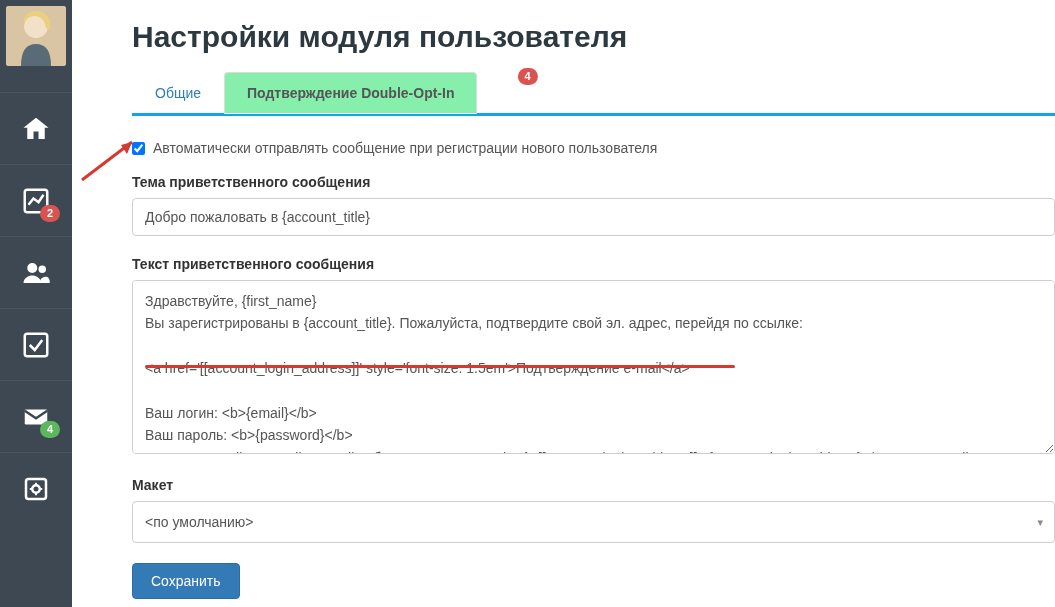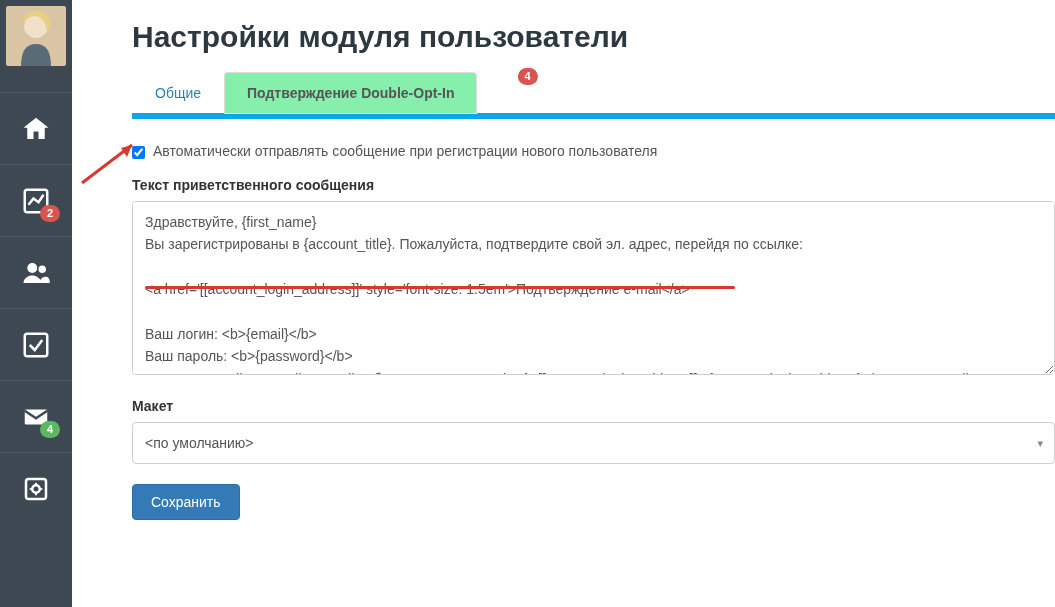--- a/index.html
+++ b/index.html
@@ -11,25 +11,25 @@
     .avatar svg { width:100%; height:100%; display:block; }
     .nav-item { width:72px; height:72px; display:flex; align-items:center; justify-content:center; position:relative; border-top:1px solid #4a5560; }
     .nav-item svg { width:30px; height:30px; fill:#fff; }
     .badge { position:absolute; background:#d9534f; color:#fff; font-size:11px; line-height:1; padding:3px 7px; border-radius:10px; font-weight:600; }
     .badge.avatar-badge { left:50%; transform:translateX(-50%); top:68px; }
     .badge.corner { bottom:14px; right:12px; }
     .badge.green { background:#5cb85c; }
     
     .main { flex:1; padding:0 0 30px 60px; }
     h1 { font-size:30px; font-weight:600; color:#2d3940; margin:20px 0 18px; }
-    .tabs { display:flex; border-bottom:6px solid #0ea5e9;text-align:center; }
+    .tabs { display:flex; border-bottom:3px solid #0ea5e9;text-align:center; }
     .tab { padding:12px 22px; color:#2a7fb8; font-size:14px; cursor:pointer; border:1px solid transparent; margin-bottom:-1px; }
     .tab.active { color:#555; background:#86efac; border-color:#ddd #ddd #fff; border-radius:4px 4px 0 0; font-weight:700; }
     .form-area { margin-top:24px; position:relative; }
-    .check-row { display:flex; align-items:flex-end; margin-bottom:18px; }
+    .check-row { display:flex; align-items:flex-start; margin-bottom:18px; }
     .check-row input { margin-right:8px; margin-top:2px; }
     .check-row label { color:#555; }
     .arrow { position:absolute; left:-55px; top:-8px; width:70px; height:50px; }
     .field-label { font-weight:600; color:#333; margin-bottom:8px; display:block; }
     .text-input, .textarea, .select { width:100%; border:1px solid #ccd0d4; border-radius:4px; padding:9px 12px; font-size:14px; color:#555; font-family:inherit; background:#fff; }
     .text-input { height:38px; }
     .textarea { height:174px; resize:vertical; line-height:1.6; }
     .select { height:42px; appearance:none; -webkit-appearance:none; background-image:none; }
     .select-wrap { position:relative; }
     .select-wrap::after { content:"▾"; position:absolute; right:12px; top:50%; transform:translateY(-50%); color:#888; pointer-events:none; font-size:11px; }
@@ -91,38 +91,42 @@
           <circle cx="12" cy="12" r="3" fill="none" stroke="#fff" stroke-width="2"></circle>
           <line x1="12" y1="7" x2="12" y2="9" stroke="#fff" stroke-width="1.5"></line>
           <line x1="12" y1="15" x2="12" y2="17" stroke="#fff" stroke-width="1.5"></line>
           <line x1="7" y1="12" x2="9" y2="12" stroke="#fff" stroke-width="1.5"></line>
           <line x1="15" y1="12" x2="17" y2="12" stroke="#fff" stroke-width="1.5"></line>
         </svg>
     </div>
   </div>
 
   <div class="main">
-    <h1>Настройки модуля пользователи</h1>
+    <h1>Настройки модуля пользователя</h1>
 
     <div class="tabs">
       <div class="tab">Общие</div>
       <div class="tab active">Подтверждение Double-Opt-In</div>
     </div>
 
     <div class="form-area">
       <svg class="arrow" viewBox="0 0 70 50">
         <path d="M5 48 L55 10" stroke="#d43a2f" stroke-width="3" fill="none"></path>
         <polygon points="55,10 44,13 50,22" fill="#d43a2f"></polygon>
       </svg>
 
       <div class="check-row">
         <input type="checkbox" checked="" style="">
         <label>Автоматически отправлять сообщение при регистрации нового пользователя</label>
       </div>
 
+      <div class="field">
+        <label class="field-label">Тема приветственного сообщения</label>
+        <input class="text-input" type="text" value="Добро пожаловать в {account_title}" style="">
+      </div>
 
       <div class="field" style="position:relative;">
         <label class="field-label">Текст приветственного сообщения</label>
         <textarea class="textarea" style="">Здравствуйте, {first_name}
 Вы зарегистрированы в {account_title}. Пожалуйста, подтвердите свой эл. адрес, перейдя по ссылке:
 
 &lt;a href='[[account_login_address]]' style='font-size: 1.5em'&gt;Подтверждение e-mail&lt;/a&gt;
 
 Ваш логин: &lt;b&gt;{email}&lt;/b&gt;
 Ваш пароль: &lt;b&gt;{password}&lt;/b&gt;

